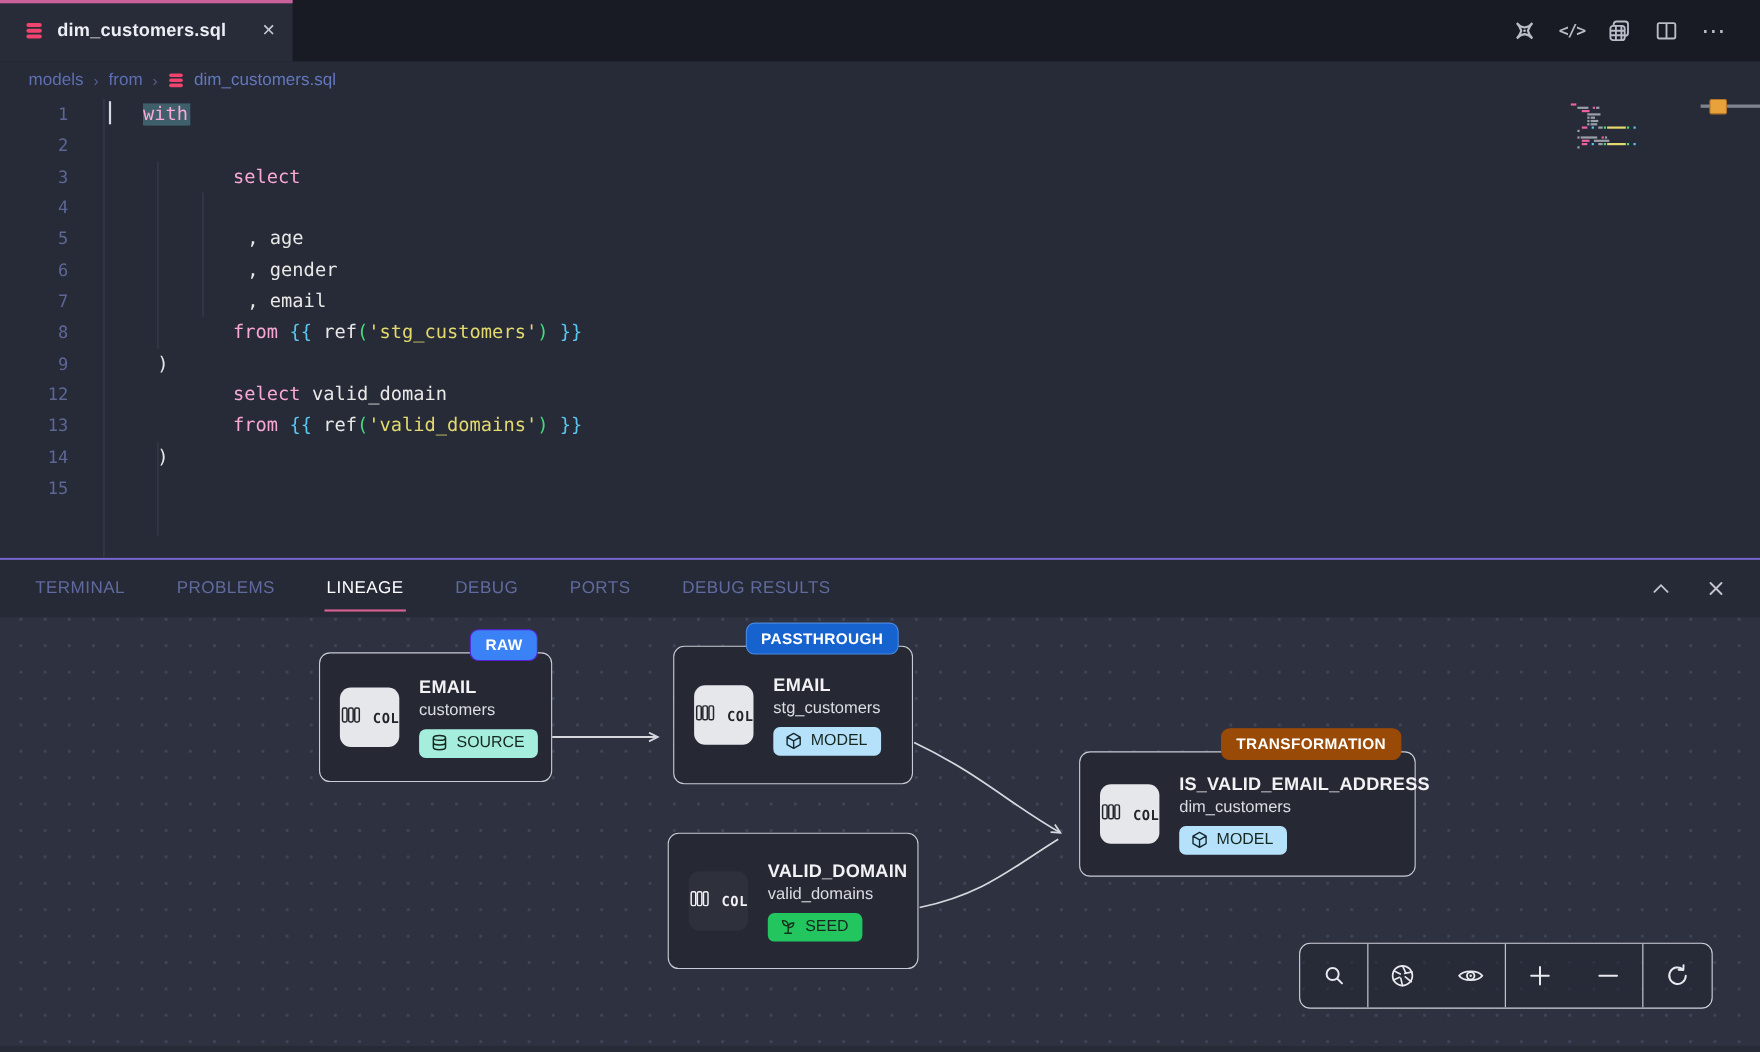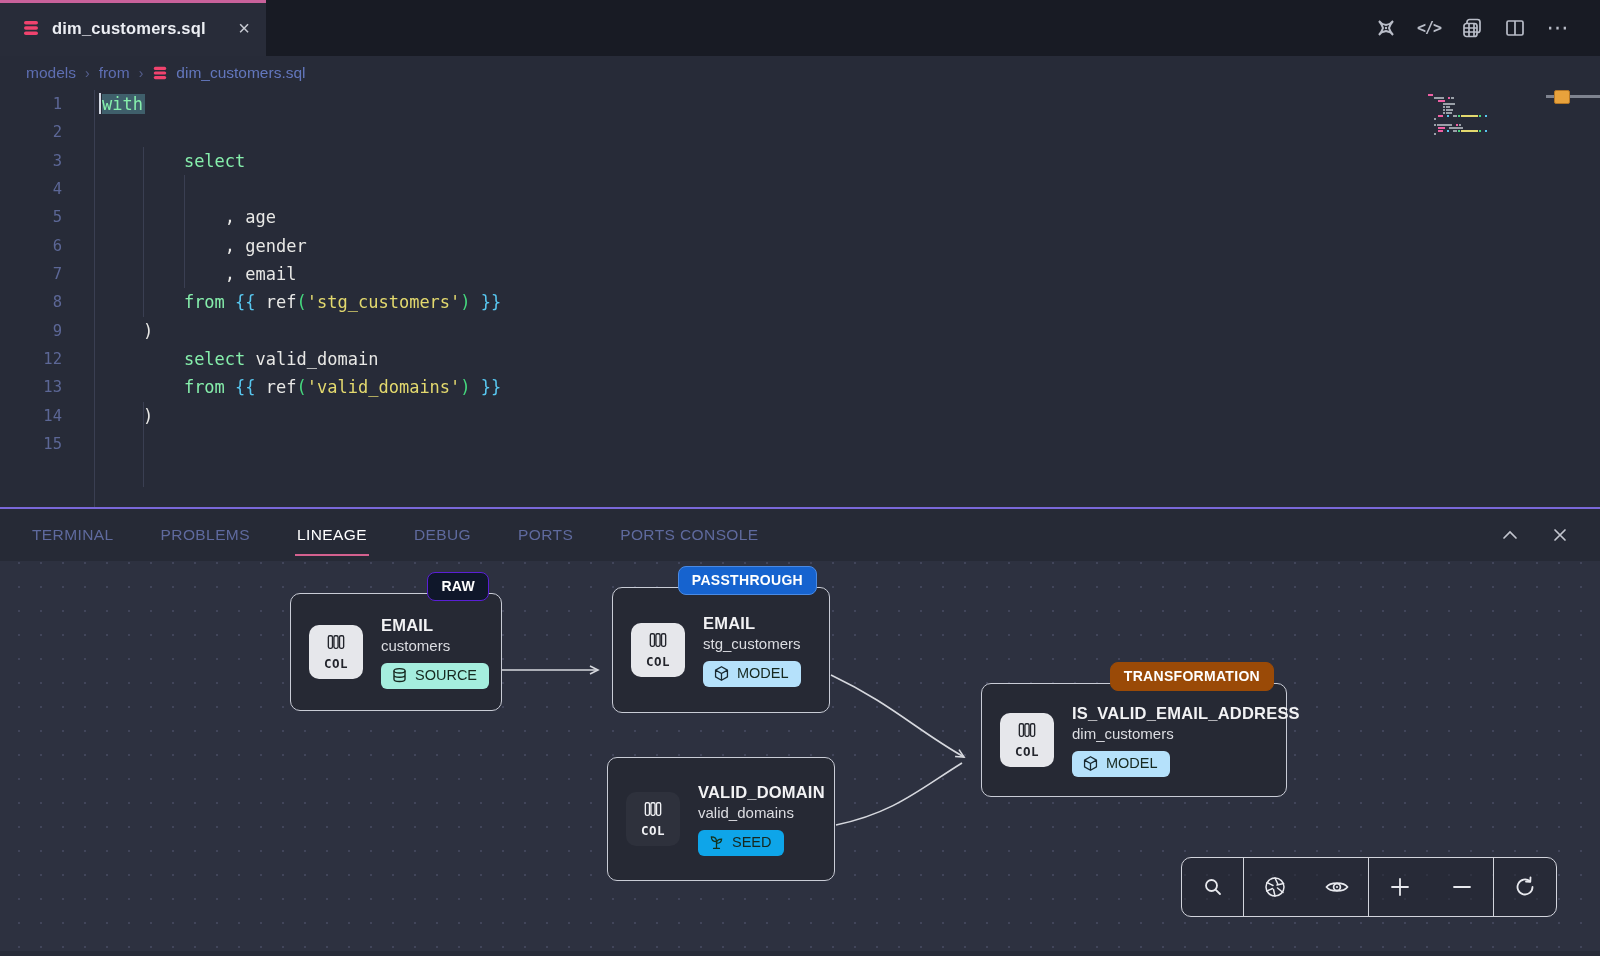--- a/index.html
+++ b/index.html
@@ -23,21 +23,21 @@
   .crumb { cursor:pointer; }
   .crumb-sep { color:#555f8e; font-size:14px; }
   .crumb-file { color:#6377bd; display:flex; align-items:center; gap:8px; cursor:pointer; }
 
   
   .editor { position:relative; height:417px; background:#272b38; overflow:hidden; font-family:"DejaVu Sans Mono", monospace; }
   .guide { position:absolute; top:0; width:1px; background:#3a3f52; }
   .code-line { display:flex; height:28.35px; line-height:28.35px; font-size:17px; white-space:pre; }
   .gutter { width:62px; text-align:right; color:#5c6796; font-size:15.5px; flex:0 0 62px; }
   .lc { padding-left:40px; }
-  .tok-kw { color:#86efac; }
+  .tok-kw { color:#f9a8d4;margin-left:28px; }
   .tok-id, .tok-pn, .tok-ws { color:#e8e8e6; }
   .tok-jj { color:#58c7f0; }
   .tok-pr { color:#45d97e; }
   .tok-st { color:#e3d96e; }
   .sel { background:#3f5f6b; box-shadow:2px 0 0 #3f5f6b; }
   .cursor { display:inline-block; width:2px; margin-left:-3px; margin-right:1px; height:21px; vertical-align:-4px; background:#d4d9e4; }
 
   
   .minimap { position:absolute; top:4px; left:1428px; width:104px; cursor:pointer; }
   .mm-row { height:2px; margin-bottom:1px; display:flex; }
@@ -58,21 +58,21 @@
 
   
   .lineage { position:relative; height:390px; background:#2d3140;
     background-image:radial-gradient(circle, #41455a 1.2px, transparent 1.4px);
     background-size:22px 24px; background-position:8px 14px; }
   .edges { position:absolute; inset:0; width:100%; height:100%; }
 
   .lnode { position:absolute; background:#262934; border:1.5px solid #c9ccd6; border-radius:10px; cursor:pointer; }
   .lnode-inner { display:flex; align-items:center; gap:18px; height:100%; padding:0 20px 0 18px; }
   .top-badge { position:absolute; top:-22px; right:12px; padding:5px 13px 6px; border-radius:8px; font-size:14px; font-weight:700; color:#fff; letter-spacing:.3px; }
-  .col-chip { width:54px; height:54px; border-radius:10px; background:#e6e7eb; color:#23252c; display:flex; flex-direction:column; align-items:center; justify-content:center; gap:1px; flex:0 0 54px; }
+  .col-chip { width:54px; height:54px; border-radius:10px; background:#e6e7eb; color:#23252c; display:flex; flex-direction:row; align-items:center; justify-content:space-between; gap:1px; flex:0 0 54px; }
   .col-chip.dark { background:#2e313c; color:#f0f1f4; }
   .col-chip .chip-label { font-size:12.5px; font-weight:700; letter-spacing:.5px; font-family:"DejaVu Sans Mono", monospace; }
   .node-text { display:flex; flex-direction:column; gap:2px; }
   .node-title { font-size:16.5px; font-weight:700; color:#f2f2f4; letter-spacing:.2px; }
   .node-model { font-size:15px; color:#dcdde2; }
   .type-badge { margin-top:7px; align-self:flex-start; display:inline-flex; align-items:center; gap:7px; padding:4px 12px 5px 10px; border-radius:6px; font-size:14.5px; font-weight:500; color:#16281f; }
 
   
   .l-toolbar { position:absolute; display:flex; background:rgba(34,37,48,.55); border:1.5px solid #d2d4dc; border-radius:10px; overflow:hidden; }
   .tb-section { display:flex; align-items:center; justify-content:space-around; border-right:1.5px solid #d2d4dc; }
@@ -255,21 +255,21 @@
 </div>
 
 <div class="panel-divider"></div>
 <div class="panel-bar">
   <div class="panel-tabs" id="panel-tabs">
       <span class="panel-tab">TERMINAL</span>
       <span class="panel-tab">PROBLEMS</span>
       <span class="panel-tab active">LINEAGE</span>
       <span class="panel-tab">DEBUG</span>
       <span class="panel-tab">PORTS</span>
-      <span class="panel-tab">PORTS CONSOLE</span>
+      <span class="panel-tab">DEBUG RESULTS</span>
     </div>
   <div class="panel-actions">
     <span class="action-btn">
       <svg width="20" height="20" viewBox="0 0 20 20" fill="none" stroke-width="1.7" stroke-linecap="round">
           <path d="M4 13 L10 7 L16 13"></path>
         </svg>
     </span>
     <span class="action-btn">
       <svg width="20" height="20" viewBox="0 0 20 20" fill="none" stroke-width="1.7" stroke-linecap="round">
           <path d="M5 5 L15 15 M15 5 L5 15"></path>
@@ -284,21 +284,21 @@
       <marker id="arrow" markerWidth="12" markerHeight="12" refX="9" refY="5" orient="auto" markerUnits="userSpaceOnUse">
         <path d="M1,1 L9,5 L1,9" fill="none" stroke="#d6d8de" stroke-width="1.6"></path>
       </marker>
     </defs>
   <path d="M 502 109 L 598 109" fill="none" stroke="#d6d8de" stroke-width="1.6" marker-end="url(#arrow)"></path>
       <path d="M 831 114 C 890 142, 918 170, 964 196" fill="none" stroke="#d6d8de" stroke-width="1.6" marker-end="url(#arrow)"></path>
       <path d="M 836 264 C 894 252, 920 228, 962 202" fill="none" stroke="#d6d8de" stroke-width="1.6"></path>
     </svg>
   <div id="lnodes">
       <div class="lnode" style="left: 290px; top: 32px; width: 212px; height: 118px;">
-        <div class="top-badge" style="background:#0f172a; border:1.5px solid #5a1fd6">RAW</div>
+        <div class="top-badge" style="background:#3b82f6; border:1.5px solid #5a1fd6">RAW</div>
         <div class="lnode-inner">
     <div class="col-chip ">
       <span><svg width="20" height="18" viewBox="0 0 22 20" fill="none" stroke="currentColor" stroke-width="1.5">
                 <rect x="2.5" y="3" width="4.6" height="14" rx="1.6"></rect>
                 <rect x="8.7" y="3" width="4.6" height="14" rx="1.6"></rect>
                 <rect x="14.9" y="3" width="4.6" height="14" rx="1.6"></rect>
               </svg></span>
       <span class="chip-label">COL</span>
     </div>
     <div class="node-text">
@@ -345,21 +345,21 @@
       <span><svg width="20" height="18" viewBox="0 0 22 20" fill="none" stroke="currentColor" stroke-width="1.5">
                 <rect x="2.5" y="3" width="4.6" height="14" rx="1.6"></rect>
                 <rect x="8.7" y="3" width="4.6" height="14" rx="1.6"></rect>
                 <rect x="14.9" y="3" width="4.6" height="14" rx="1.6"></rect>
               </svg></span>
       <span class="chip-label">COL</span>
     </div>
     <div class="node-text">
       <span class="node-title">VALID_DOMAIN</span>
       <span class="node-model">valid_domains</span>
-      <span class="type-badge" style="background:#0ea5e9">
+      <span class="type-badge" style="background:#22c55e">
         <span style="display:flex">
                 <svg width="17" height="17" viewBox="0 0 20 20" fill="none" stroke="#14321c" stroke-width="1.5" stroke-linecap="round">
                   <path d="M10 17 V9 M10 9 C10 5.5 7.5 3.5 4 3.5 C4 7 6.5 9 10 9 Z M10 11 C10 8 12.5 6 16 6 C16 9.5 13.5 11 10 11 Z M6.5 17 h7"></path>
                 </svg>
               </span>SEED
       </span>
     </div>
   </div>
       </div>
       <div class="lnode" style="left: 981px; top: 122px; width: 306px; height: 114px;">

